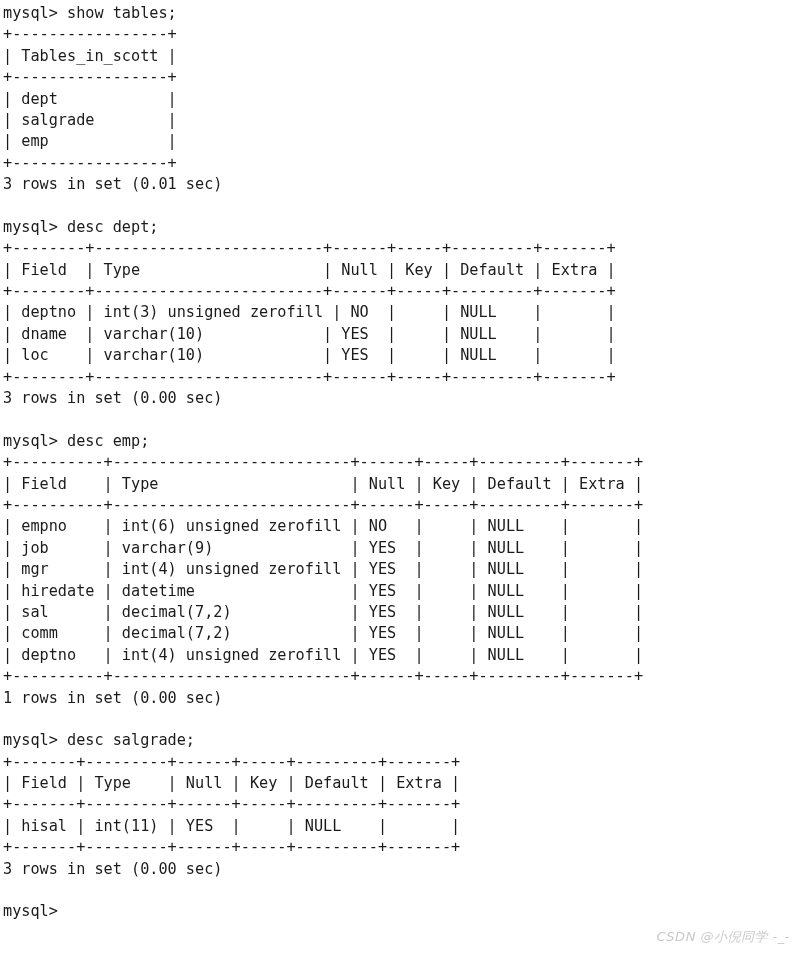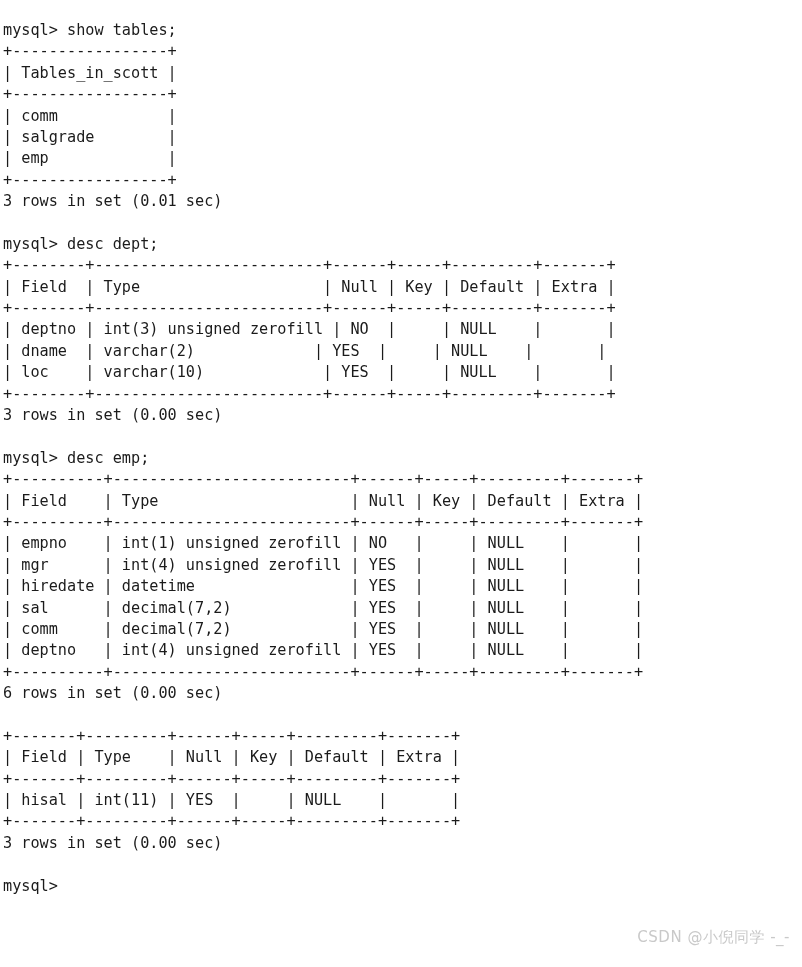--- a/index.html
+++ b/index.html
@@ -13,21 +13,20 @@
     position: relative;
     overflow: hidden;
     font-family: "DejaVu Sans Mono", "Liberation Mono", monospace;
   }
   #terminal {
     position: absolute;
     left: 3px;
     top: 3px;
     right: 0;
     bottom: 0;
-    margin-top: 17px;
   }
   .line {
     font-family: "DejaVu Sans Mono", "Liberation Mono", monospace;
     font-size: 15.2px;
     line-height: 21.4px;
     height: 21.4px;
     color: #1b1b1b;
     white-space: pre;
     letter-spacing: 0px;
     -webkit-font-smoothing: antialiased;
@@ -42,74 +41,77 @@
     height: 21.4px;
     color: #1b1b1b;
     white-space: pre;
     display: block;
   }
   #watermark {
     position: absolute;
     right: 12px;
     top: 928px;
     font-family: "DejaVu Sans", "Liberation Sans", sans-serif;
-    font-size: 15px;
+    font-size: 13px;
     color: #c9c9c9;
     white-space: pre;
     letter-spacing: 0.5px;
+    font-style: italic;
   }
 </style>
 </head>
 <body>
 
 <div id="terminal">
 
   <div>
     <div class="line">mysql&gt; show tables;</div>
     <div class="line">+-----------------+</div>
     <div class="line">| Tables_in_scott |</div>
     <div class="line">+-----------------+</div>
-    <div class="line">| comm            |</div>
+    <div class="line">| dept            |</div>
     <div class="line">| salgrade        |</div>
     <div class="line">| emp             |</div>
     <div class="line">+-----------------+</div>
     <div class="line">3 rows in set (0.01 sec)</div>
   </div>
   <div class="line blank"></div>
 
   <div>
     <div class="line">mysql&gt; desc dept;</div>
     <div class="line">+--------+-------------------------+------+-----+---------+-------+</div>
     <div class="line">| Field  | Type                    | Null | Key | Default | Extra |</div>
     <div class="line">+--------+-------------------------+------+-----+---------+-------+</div>
     <div class="line">| deptno | int(3) unsigned zerofill | NO  |     | NULL    |       |</div>
-    <div class="line">| dname  | varchar(2)             | YES  |     | NULL    |       |</div>
+    <div class="line">| dname  | varchar(10)             | YES  |     | NULL    |       |</div>
     <div class="line">| loc    | varchar(10)             | YES  |     | NULL    |       |</div>
     <div class="line">+--------+-------------------------+------+-----+---------+-------+</div>
     <div class="line">3 rows in set (0.00 sec)</div>
   </div>
   <div class="line blank"></div>
 
   <div>
     <div class="line">mysql&gt; desc emp;</div>
     <div class="line">+----------+--------------------------+------+-----+---------+-------+</div>
     <div class="line">| Field    | Type                     | Null | Key | Default | Extra |</div>
     <div class="line">+----------+--------------------------+------+-----+---------+-------+</div>
-    <div class="line">| empno    | int(1) unsigned zerofill | NO   |     | NULL    |       |</div>
+    <div class="line">| empno    | int(6) unsigned zerofill | NO   |     | NULL    |       |</div>
+    <div class="line">| job      | varchar(9)               | YES  |     | NULL    |       |</div>
     <div class="line">| mgr      | int(4) unsigned zerofill | YES  |     | NULL    |       |</div>
     <div class="line">| hiredate | datetime                 | YES  |     | NULL    |       |</div>
     <div class="line">| sal      | decimal(7,2)             | YES  |     | NULL    |       |</div>
     <div class="line">| comm     | decimal(7,2)             | YES  |     | NULL    |       |</div>
     <div class="line">| deptno   | int(4) unsigned zerofill | YES  |     | NULL    |       |</div>
     <div class="line">+----------+--------------------------+------+-----+---------+-------+</div>
-    <div class="line">6 rows in set (0.00 sec)</div>
+    <div class="line">1 rows in set (0.00 sec)</div>
   </div>
   <div class="line blank"></div>
 
   <div>
+    <div class="line">mysql&gt; desc salgrade;</div>
     <div class="line">+-------+---------+------+-----+---------+-------+</div>
     <div class="line">| Field | Type    | Null | Key | Default | Extra |</div>
     <div class="line">+-------+---------+------+-----+---------+-------+</div>
     <div class="line">| hisal | int(11) | YES  |     | NULL    |       |</div>
     <div class="line">+-------+---------+------+-----+---------+-------+</div>
     <div class="line">3 rows in set (0.00 sec)</div>
   </div>
   <div class="line blank"></div>
 
   <div class="prompt-line"><span>mysql&gt;</span><span> </span></div>

